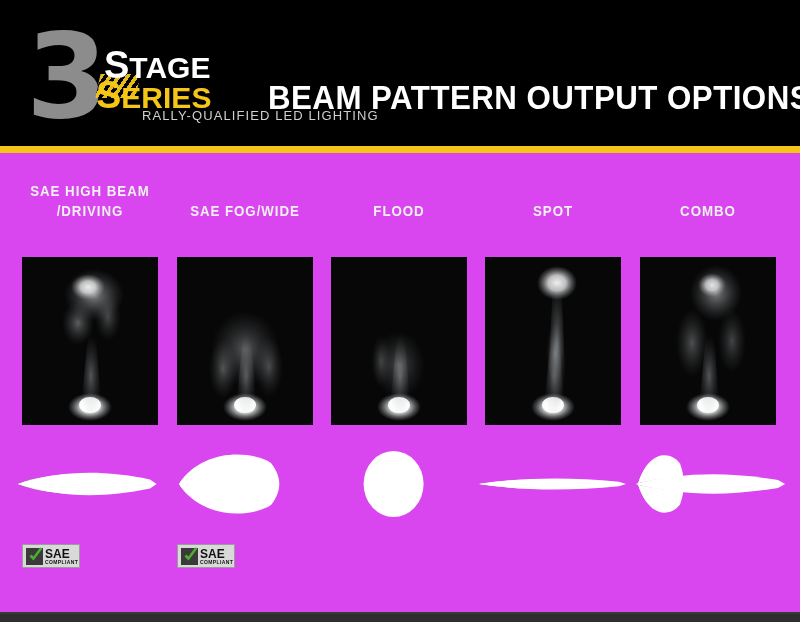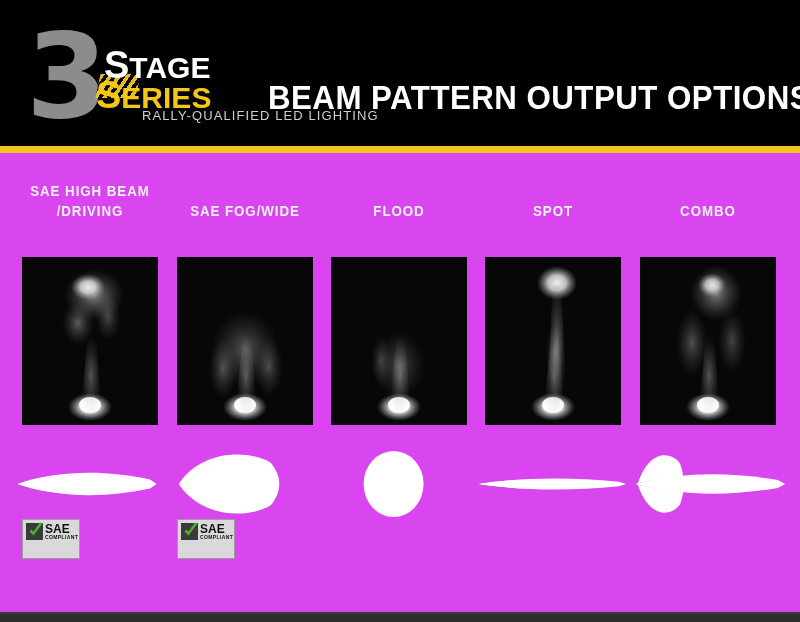--- a/index.html
+++ b/index.html
@@ -52,21 +52,21 @@
     letter-spacing:1px;line-height:20px;text-align:center;width:136px;
     transform:scaleX(0.95);transform-origin:center top;
     font-family:"Liberation Sans",sans-serif;}
 
   .photo{position:absolute;top:104px;width:136px;height:168px;
          background:#060606;overflow:hidden;}
 
   .beam{position:absolute;top:296px;width:160px;height:70px;}
 
   .badge{
-    position:absolute;top:366px;width:58px;height:40px;background:#d9d9d9;
+    position:absolute;top:391px;width:58px;height:24px;background:#d9d9d9;
     border:1px solid #9c9c9c;box-sizing:border-box;}
   .badge .sq{position:absolute;left:3px;top:3px;width:17px;height:17px;background:#3a3a3a;}
   .badge .chk{position:absolute;left:5px;top:2px;width:16px;height:18px;}
   .badge .sae{position:absolute;left:22px;top:2px;color:#111;font-size:12px;
     font-weight:bold;letter-spacing:0px;font-family:"Liberation Sans",sans-serif;}
   .badge .cmp{position:absolute;left:22px;top:14px;color:#111;font-size:5px;
     font-weight:bold;letter-spacing:.4px;font-family:"Liberation Sans",sans-serif;}
 </style>
 </head>
 <body>

